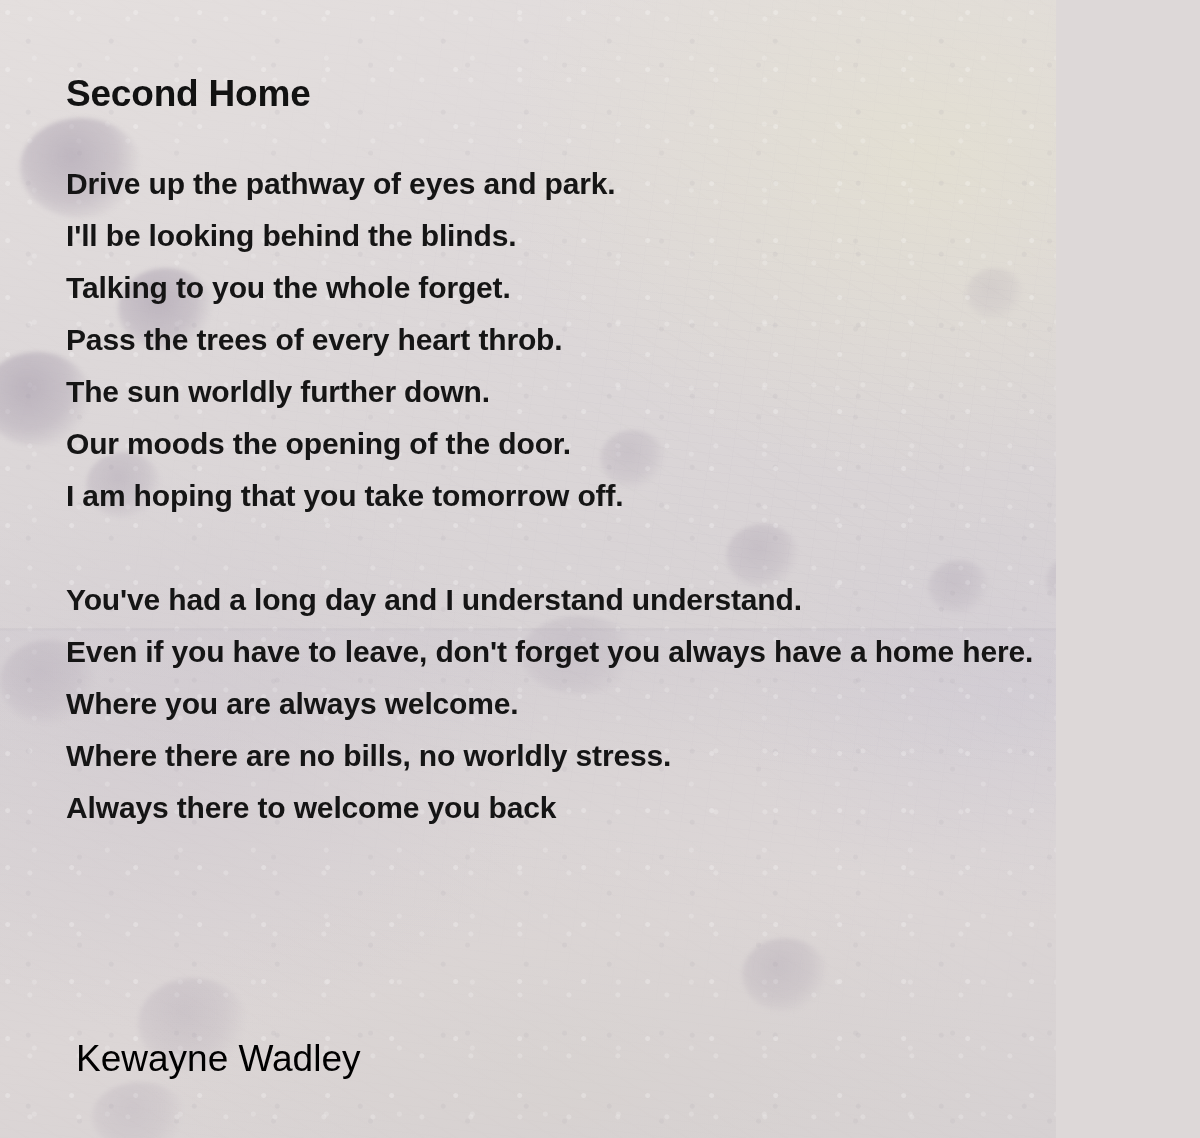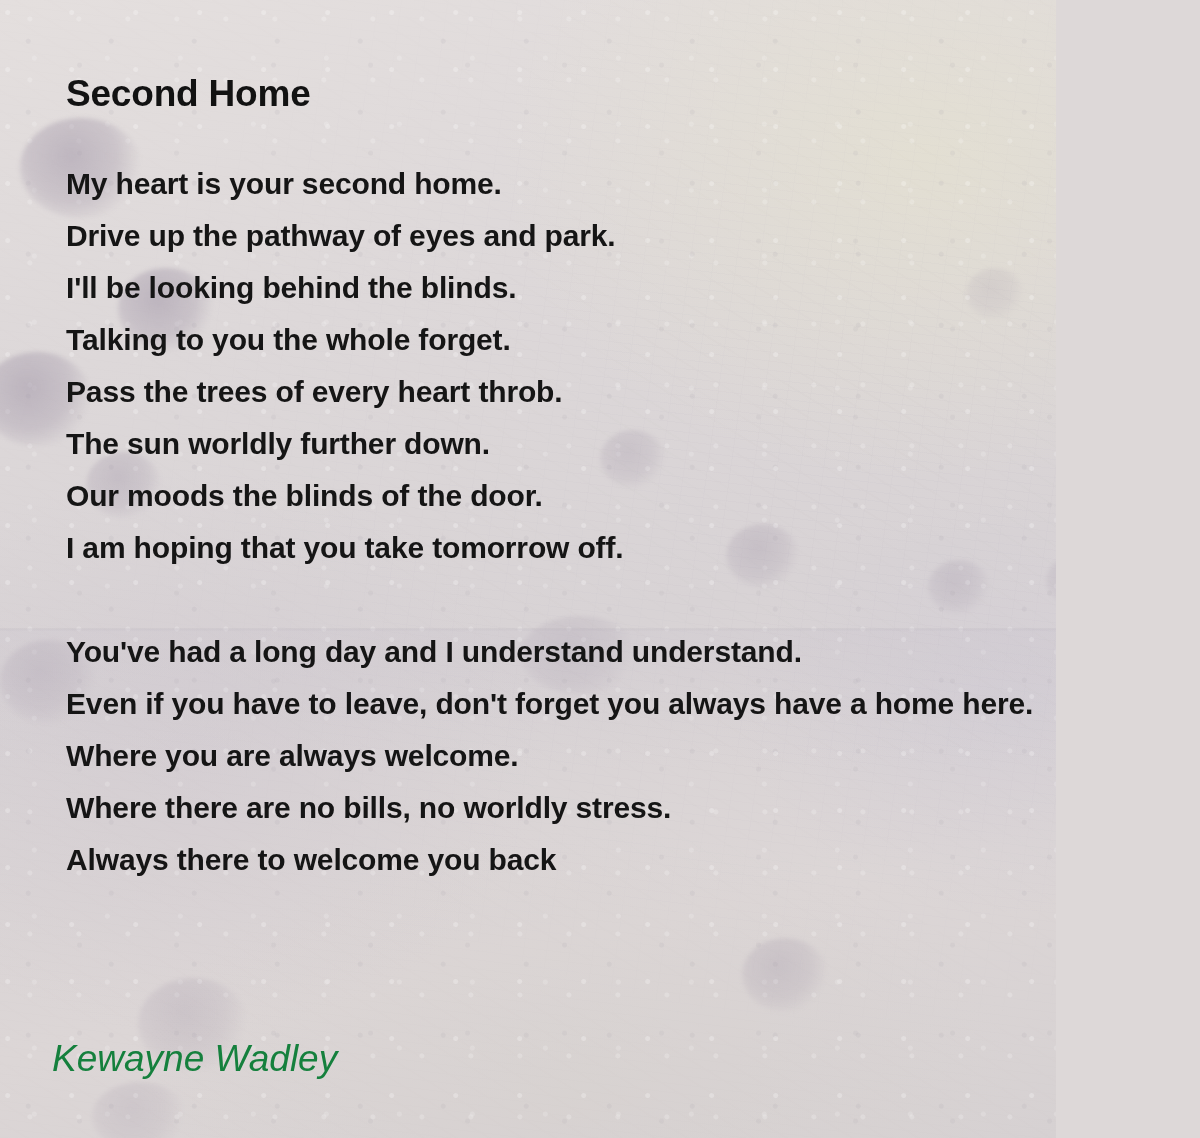--- a/index.html
+++ b/index.html
@@ -124,26 +124,25 @@
     font-weight: bold;
     color: #151515;
     line-height: 52px;
     height: 52px;
     white-space: nowrap;
     letter-spacing: -0.15px;
   }
 
   .poem-author {
     position: absolute;
-    left: 52px;
+    left: 76px;
     top: 1038px;
     font-size: 37px;
-    font-style: italic;
     font-weight: normal;
-    color: #15803d;
+    color: #000000;
     white-space: nowrap;
   }
 </style>
 </head>
 <body>
 
 <div class="poem-page">
 
   <div class="bg-base"></div>
   <div class="bg-tint"></div>
@@ -166,27 +165,26 @@
   <div class="blot" style="left:138px; top:978px; width:110px; height:92px; opacity:0.5;"></div>
   <div class="blot" style="left:92px;  top:1082px;width:96px;  height:70px; opacity:0.42;"></div>
   <div class="blot" style="left:1128px;top:70px;  width:90px;  height:120px; opacity:0.35;"></div>
   <div class="blot" style="left:966px; top:268px; width:58px;  height:52px; opacity:0.35;"></div>
 
   <h1 class="poem-title">Second Home</h1>
 
   <div class="poem-body">
 
     <div class="stanza">
-      <div class="poem-line">My heart is your second home.</div>
       <div class="poem-line">Drive up the pathway of eyes and park.</div>
       <div class="poem-line">I'll be looking behind the blinds.</div>
       <div class="poem-line">Talking to you the whole forget.</div>
       <div class="poem-line">Pass the trees of every heart throb.</div>
       <div class="poem-line">The sun worldly further down.</div>
-      <div class="poem-line">Our moods the blinds of the door.</div>
+      <div class="poem-line">Our moods the opening of the door.</div>
       <div class="poem-line">I am hoping that you take tomorrow off.</div>
     </div>
 
     <div class="stanza">
       <div class="poem-line">You've had a long day and I understand understand.</div>
       <div class="poem-line">Even if you have to leave, don't forget you always have a home here.</div>
       <div class="poem-line">Where you are always welcome.</div>
       <div class="poem-line">Where there are no bills, no worldly stress.</div>
       <div class="poem-line">Always there to welcome you back</div>
     </div>

